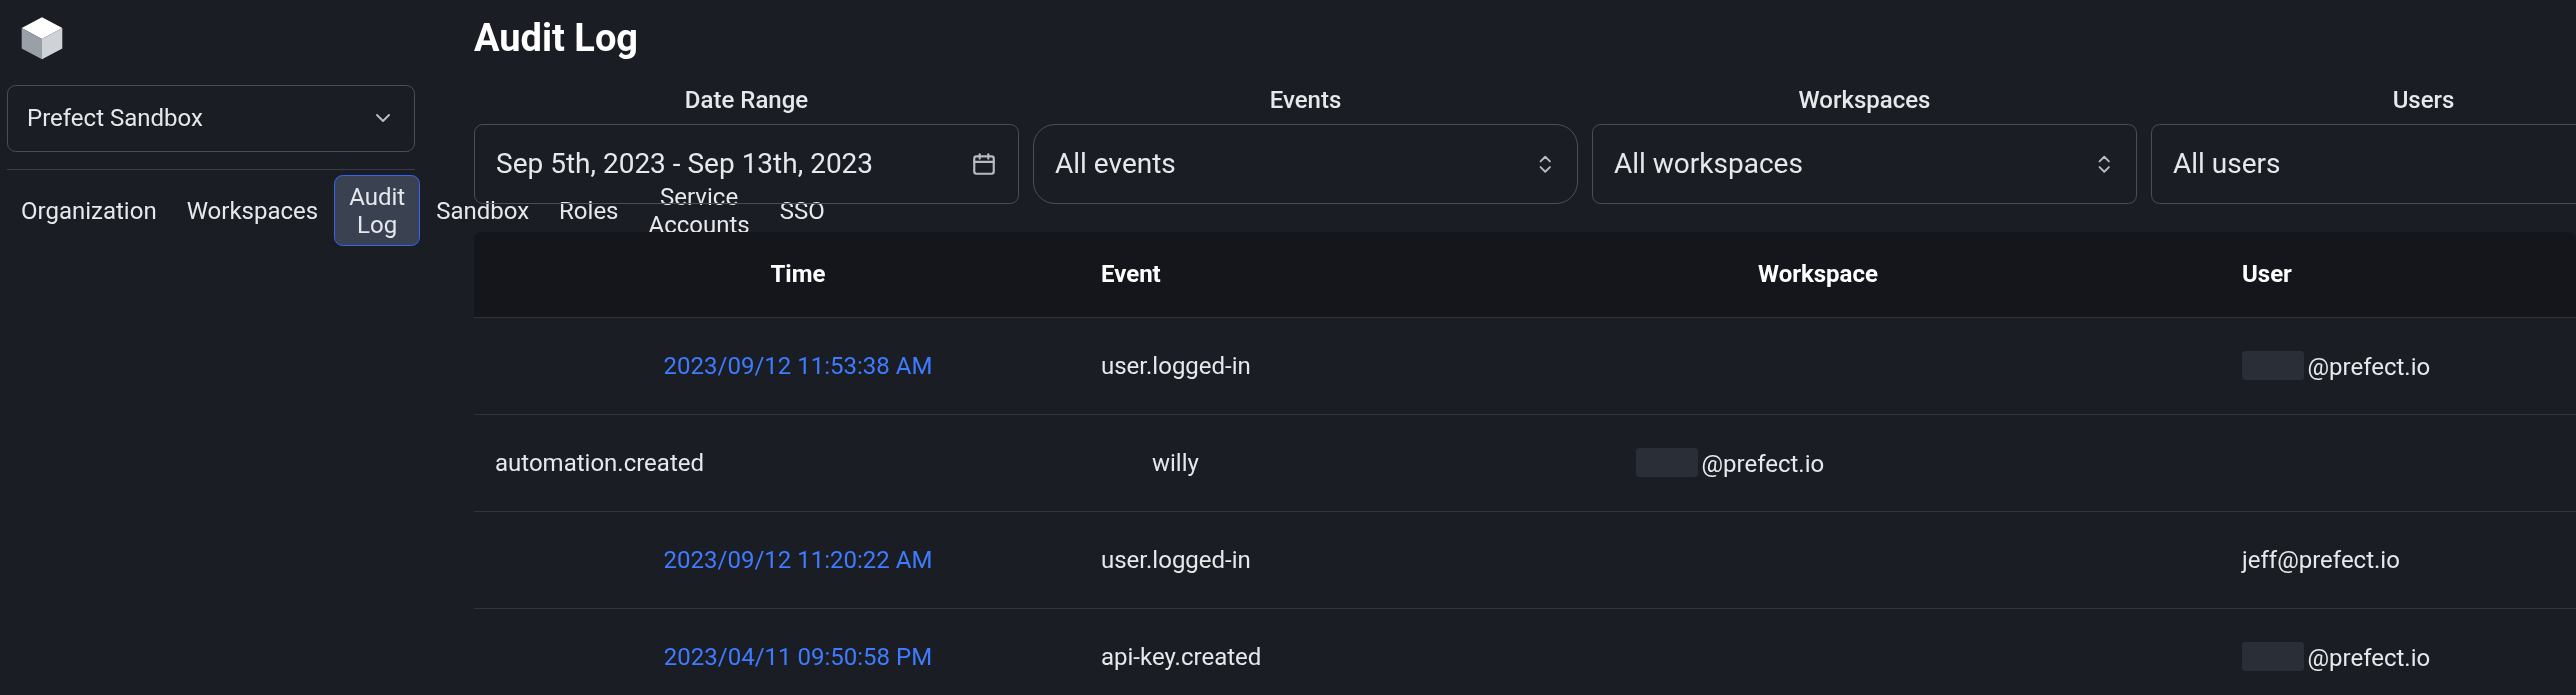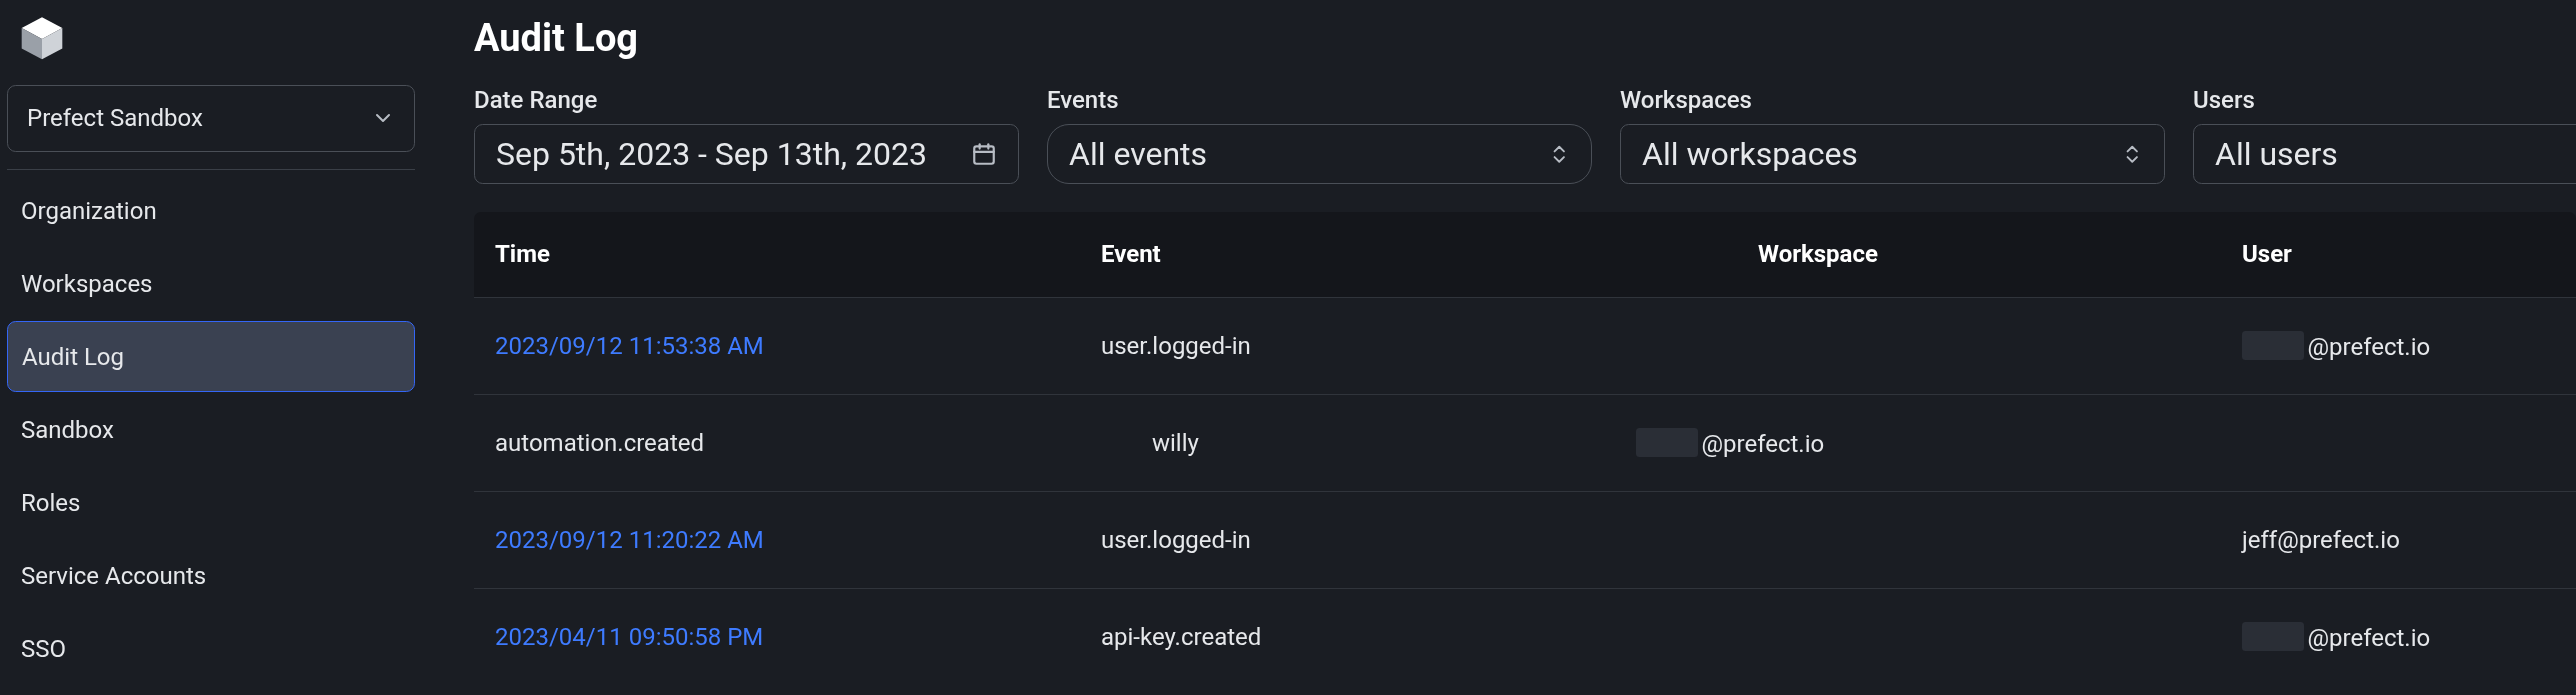--- a/index.html
+++ b/index.html
@@ -43,22 +43,23 @@
     cursor: pointer;
   }
   .workspace-select span { color: #e6e8eb; }
   .sidebar-divider {
     border: none;
     border-top: 0.9px solid #3a3f47;
     margin: 0 0 5.2px 0;
   }
   .nav {
     display: flex;
-    flex-direction: column;
+    flex-direction: row;
     gap: 2px;
+    text-align: center;
   }
   .nav-item {
     height: 71px;
     display: flex;
     align-items: center;
     padding: 0 14px;
     color: #e6e8eb;
     border-radius: 8.7px;
     cursor: pointer;
   }
@@ -79,36 +80,37 @@
   }
   .page-title {
     font-size: 38px;
     font-weight: 700;
     color: #fff;
     margin-bottom: 26px;
   }
 
   .filters {
     display: flex;
-    gap: 28px;
+    gap: 14px;
     margin-bottom: 28px;
+    text-align: center;
   }
   .filter { display: flex; flex-direction: column; gap: 10.4px; }
   .filter-label { font-size: 24px; color: #e6e8eb; font-weight: 500; }
   .filter-control {
-    height: 60px;
+    height: 80px;
     border: 0.9px solid #4a4f57;
     background: transparent;
     border-radius: 8.7px;
     display: flex;
     align-items: center;
     justify-content: space-between;
     padding: 16px 21px;
     color: #e6e8eb;
-    font-size: 32px;
+    font-size: 28px;
     cursor: pointer;
   }
   .filter-date   { width: 545px; }
   .filter-events { width: 545px; border-radius: 22px; }
   .filter-ws     { width: 545px; }
   .filter-users  { width: 545px; }
 
   
   .table {
     border: 0;
@@ -124,21 +126,21 @@
     color: #fff;
     padding: 0 21px;
   }
   .row {
     display: flex;
     height: 97px;
     align-items: center;
     padding: 0 21px;
     border-top: 0.9px solid #30343b;
   }
-  .col-time  { width: 606px;  flex-shrink: 0; }
+  .col-time  { width: 606px;  flex-shrink: 0; text-align: center; }
   .col-event { width: 657px;  flex-shrink: 0; }
   .col-ws    { width: 484px;  flex-shrink: 0; }
   .col-user  { flex: 1; }
   .time-link { color: #3e7bff; }
   .cell { color: #e6e8eb; }
 
   .chevron-down svg { stroke: #b7bcc4; }
   .chevrons-updown svg { stroke: #b7bcc4; }
   .calendar-icon svg { stroke: #b7bcc4; }
 

